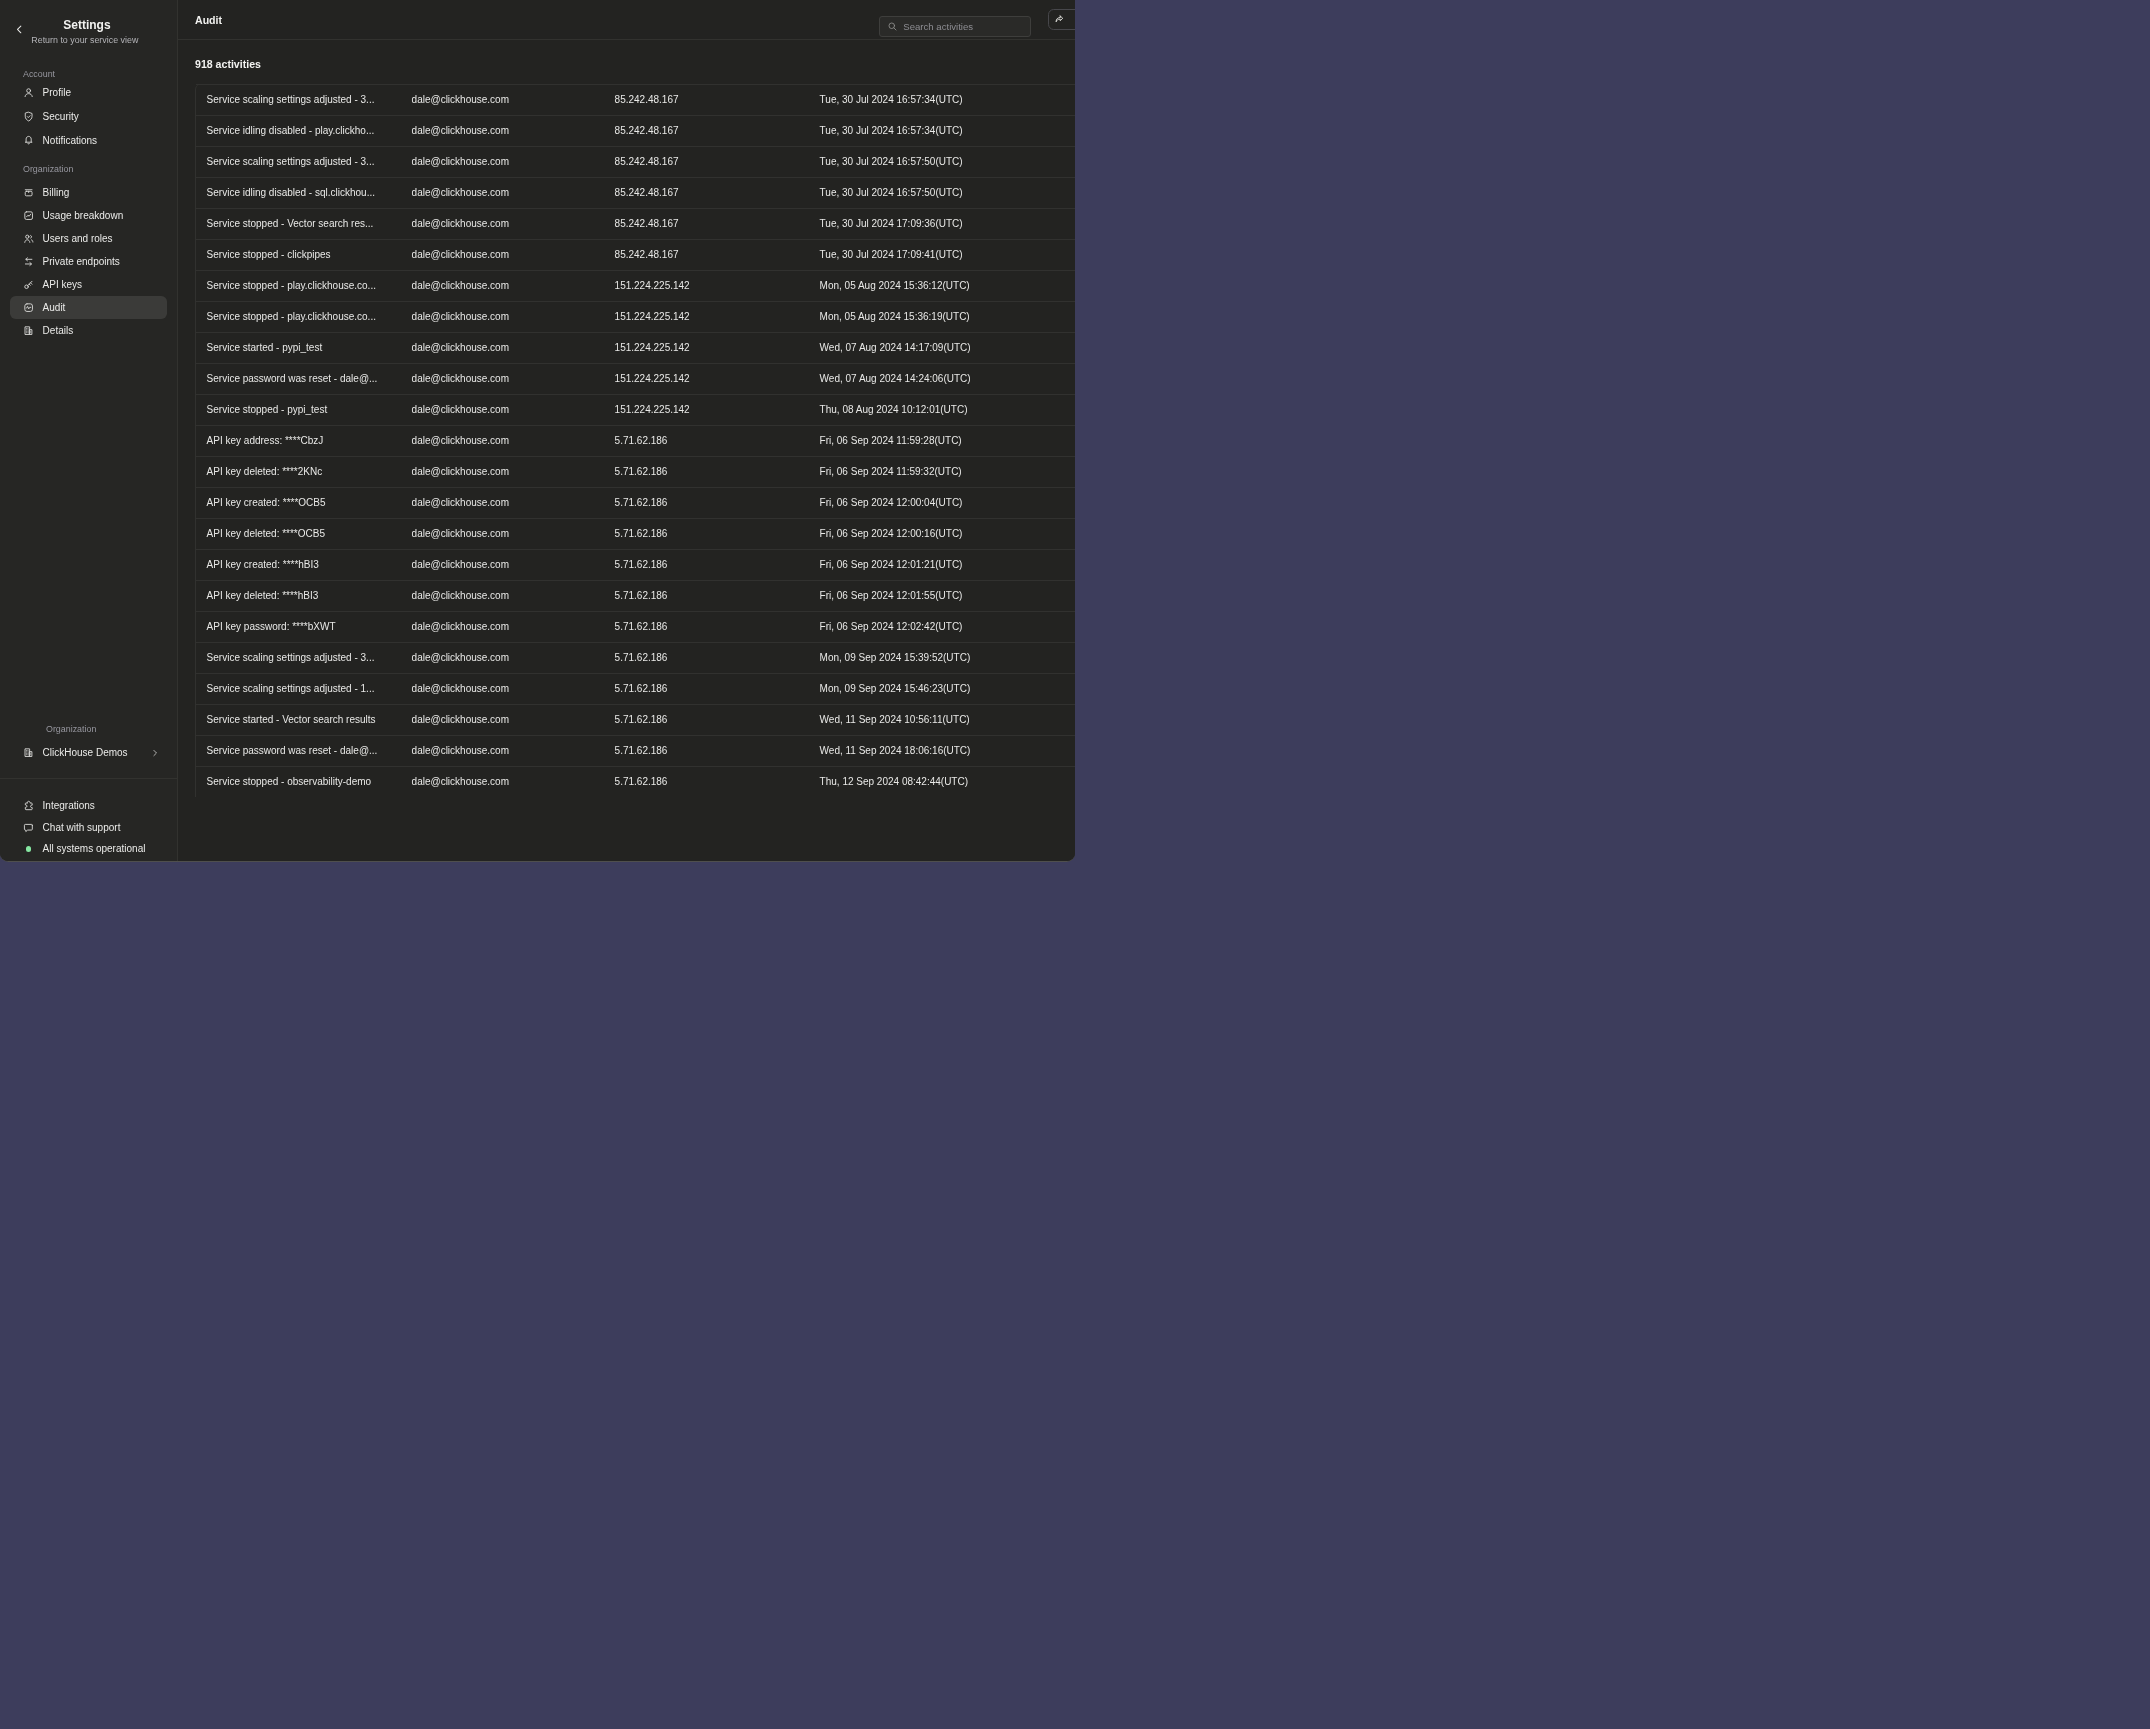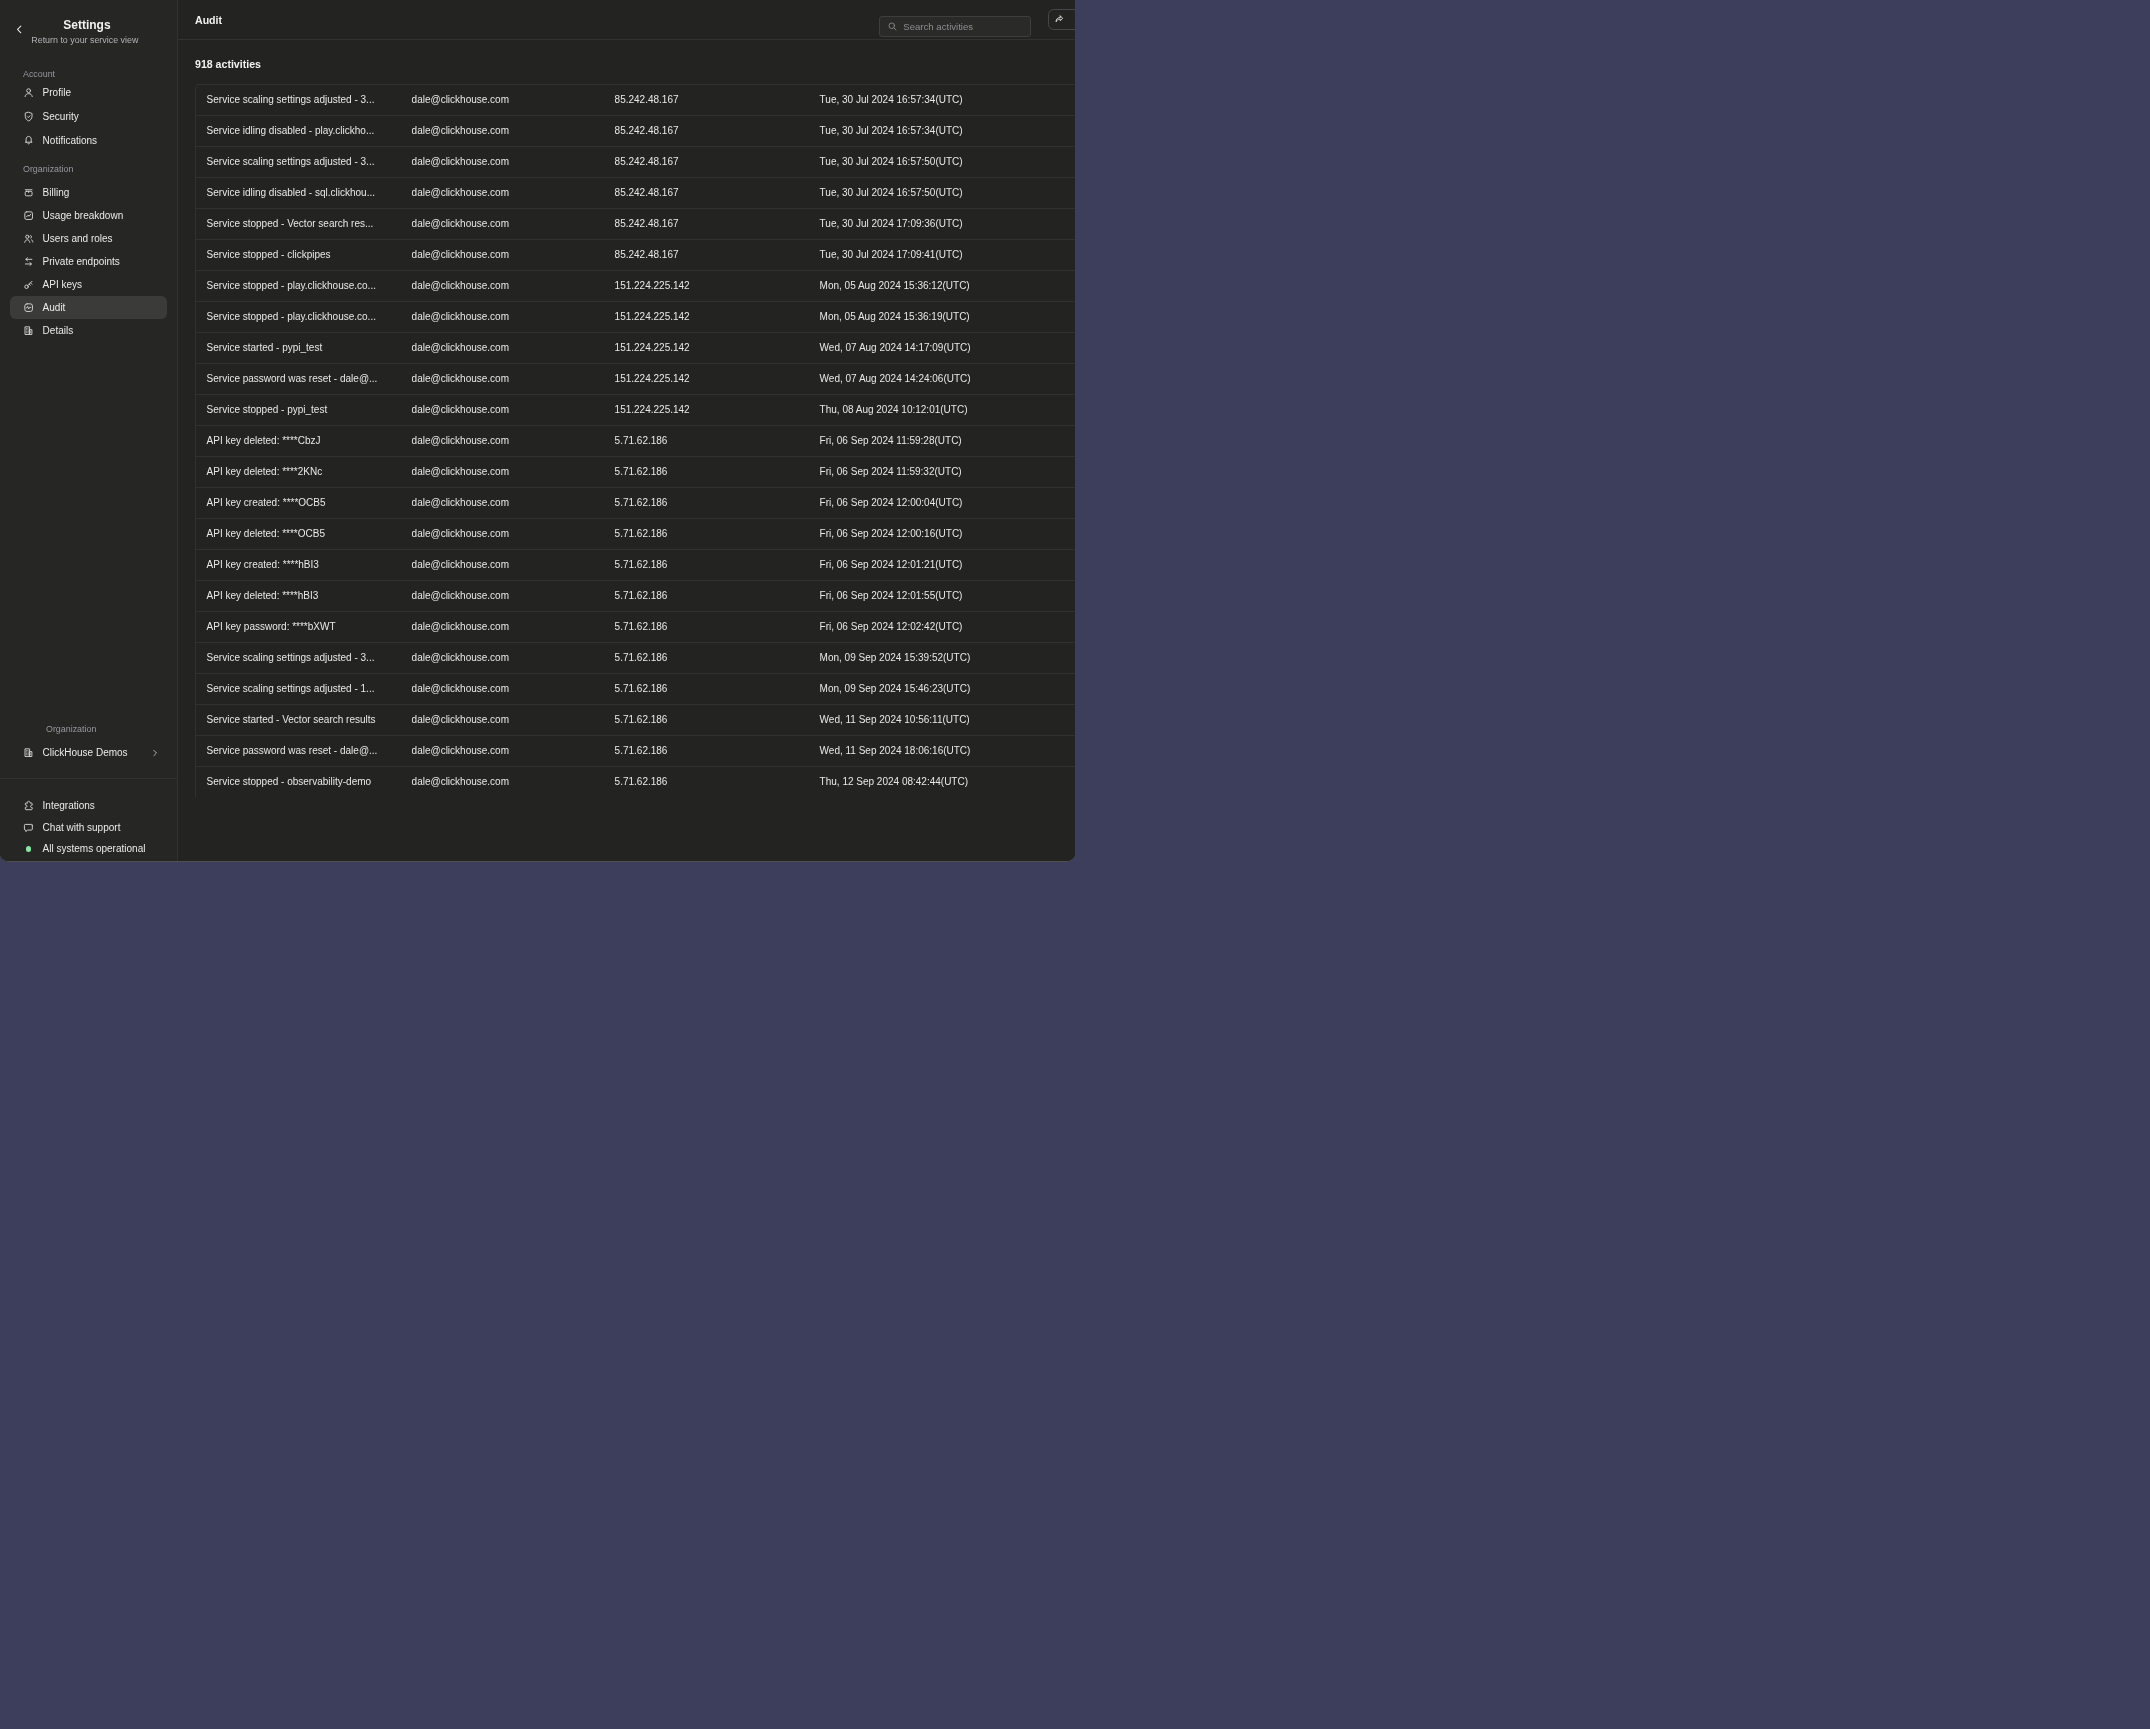--- a/index.html
+++ b/index.html
@@ -347,21 +347,21 @@
                 <div class="td">151.224.225.142</div>
                 <div class="td">Wed, 07 Aug 2024 14:24:06(UTC)</div>
               </div>
               <div class="tr">
                 <div class="td">Service stopped - pypi_test</div>
                 <div class="td">dale@clickhouse.com</div>
                 <div class="td">151.224.225.142</div>
                 <div class="td">Thu, 08 Aug 2024 10:12:01(UTC)</div>
               </div>
               <div class="tr">
-                <div class="td">API key deleted: ****CbzJ</div>
+                <div class="td">API key address: ****CbzJ</div>
                 <div class="td">dale@clickhouse.com</div>
                 <div class="td">5.71.62.186</div>
                 <div class="td">Fri, 06 Sep 2024 11:59:28(UTC)</div>
               </div>
               <div class="tr">
                 <div class="td">API key deleted: ****2KNc</div>
                 <div class="td">dale@clickhouse.com</div>
                 <div class="td">5.71.62.186</div>
                 <div class="td">Fri, 06 Sep 2024 11:59:32(UTC)</div>
               </div>

